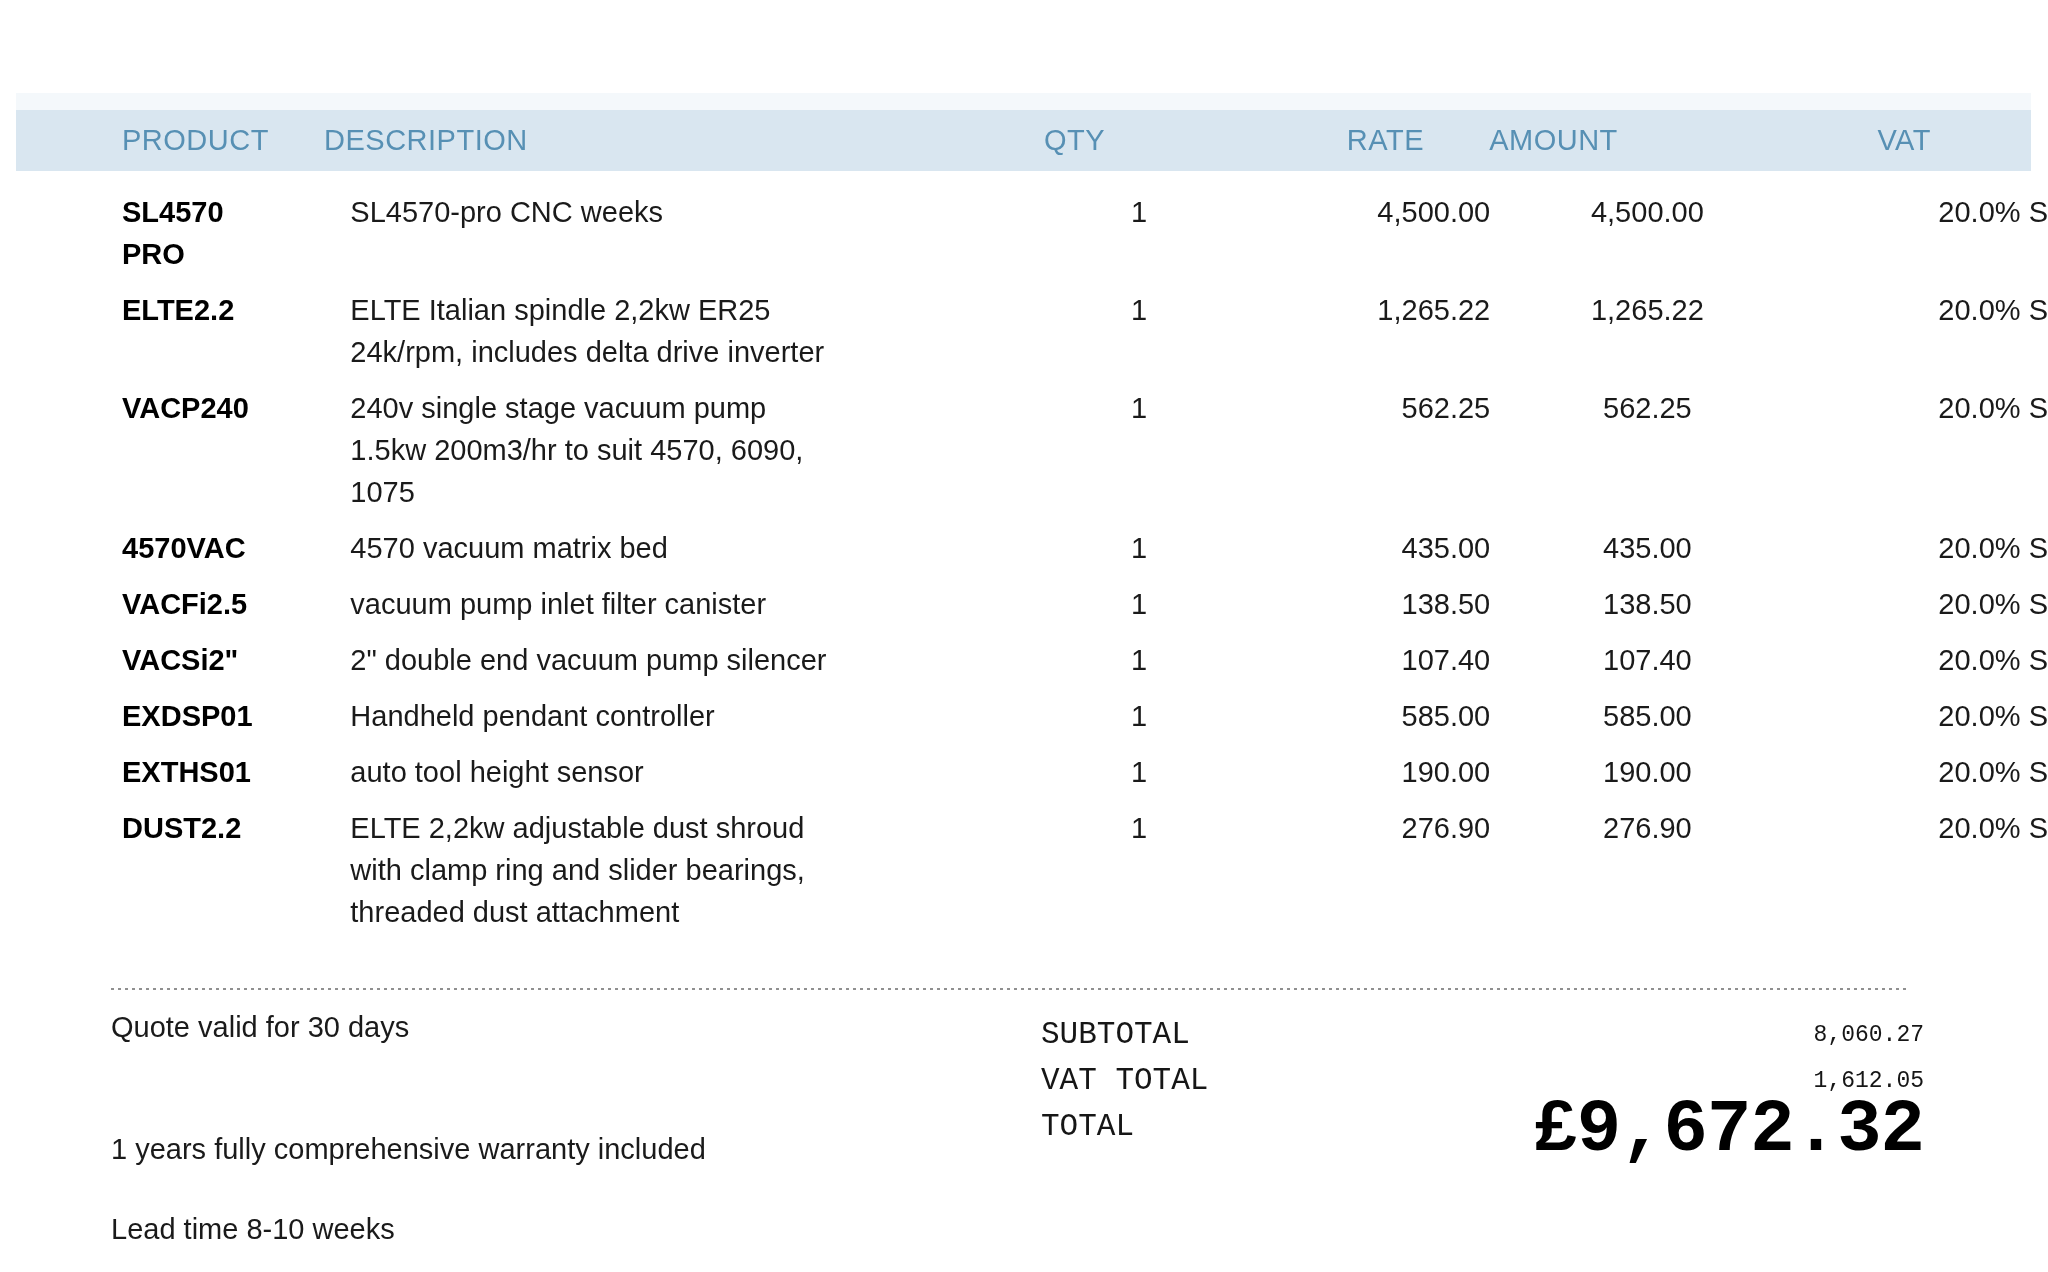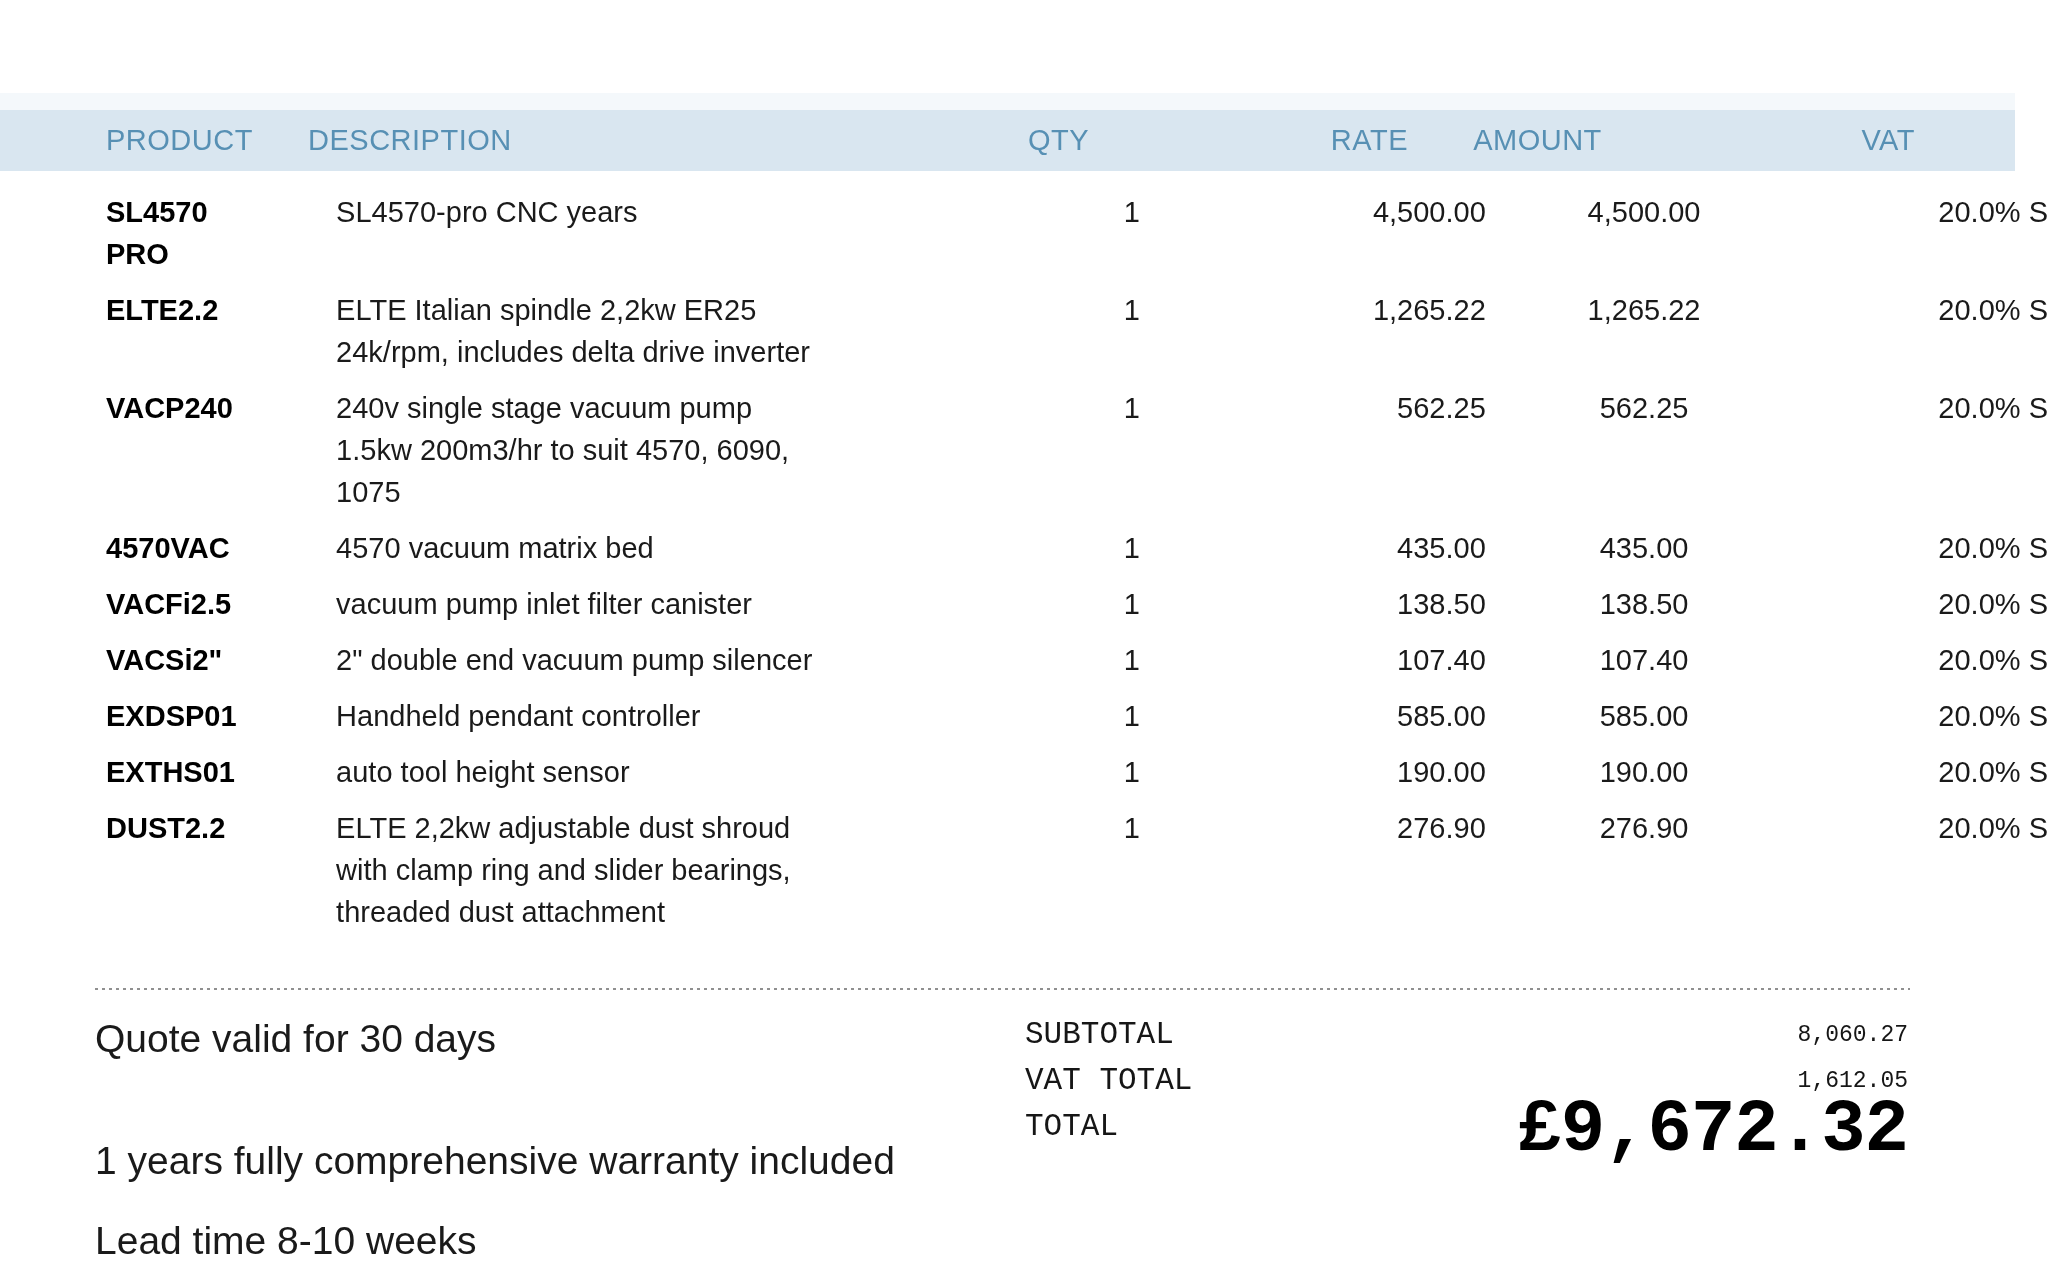--- a/index.html
+++ b/index.html
@@ -4,20 +4,21 @@
 <style>
   * { margin: 0; padding: 0; box-sizing: border-box; }
   html, body { background: #ffffff; }
   body { font-family: "Liberation Sans", "DejaVu Sans", sans-serif; color: #1a1a1a; }
   .page {
     position: relative;
     width: 2048px;
     height: 1272px;
     background: #ffffff;
     overflow: hidden;
+    padding-left: 16px;
   }
   .pre-band-strip {
     margin-top: 93px;
     height: 17px;
     width: 2015px;
     background: #f4f8fb;
   }
   .band {
     width: 2015px;
     height: 61px;
@@ -47,22 +48,22 @@
   .items { padding-top: 20px; }
   .separator {
     margin: 41px 138px 0 95px;
     height: 2px;
     background: repeating-linear-gradient(90deg, #909090 0 3px, transparent 3px 7px);
   }
   .bottom { position: relative; }
   .notes {
     position: absolute;
     left: 95px;
-    top: 28px;
-    font-size: 39px;
+    top: 16px;
+    font-size: 29px;
     line-height: 42px;
   }
   .note-2 { margin-top: 80px; }
   .note-3 { margin-top: 38px; }
   .totals {
     position: absolute;
     left: 1025px;
     top: 22px;
     width: 883px;
   }
@@ -98,21 +99,21 @@
     <div class="col-rate">RATE</div>
     <div class="col-amount">AMOUNT</div>
     <div class="col-vat">VAT</div>
   </div>
 
   <div class="items">
 
     <div class="row">
       <div class="col-code">SL4570
 PRO</div>
-      <div class="col-desc">SL4570-pro CNC years</div>
+      <div class="col-desc">SL4570-pro CNC weeks</div>
       <div class="col-qty">1</div>
       <div class="col-rate">4,500.00</div>
       <div class="col-amount">4,500.00</div>
       <div class="col-vat">20.0% S</div>
     </div>
 
     <div class="row">
       <div class="col-code">ELTE2.2</div>
       <div class="col-desc">ELTE Italian spindle 2,2kw  ER25
 24k/rpm, includes delta drive inverter</div>

